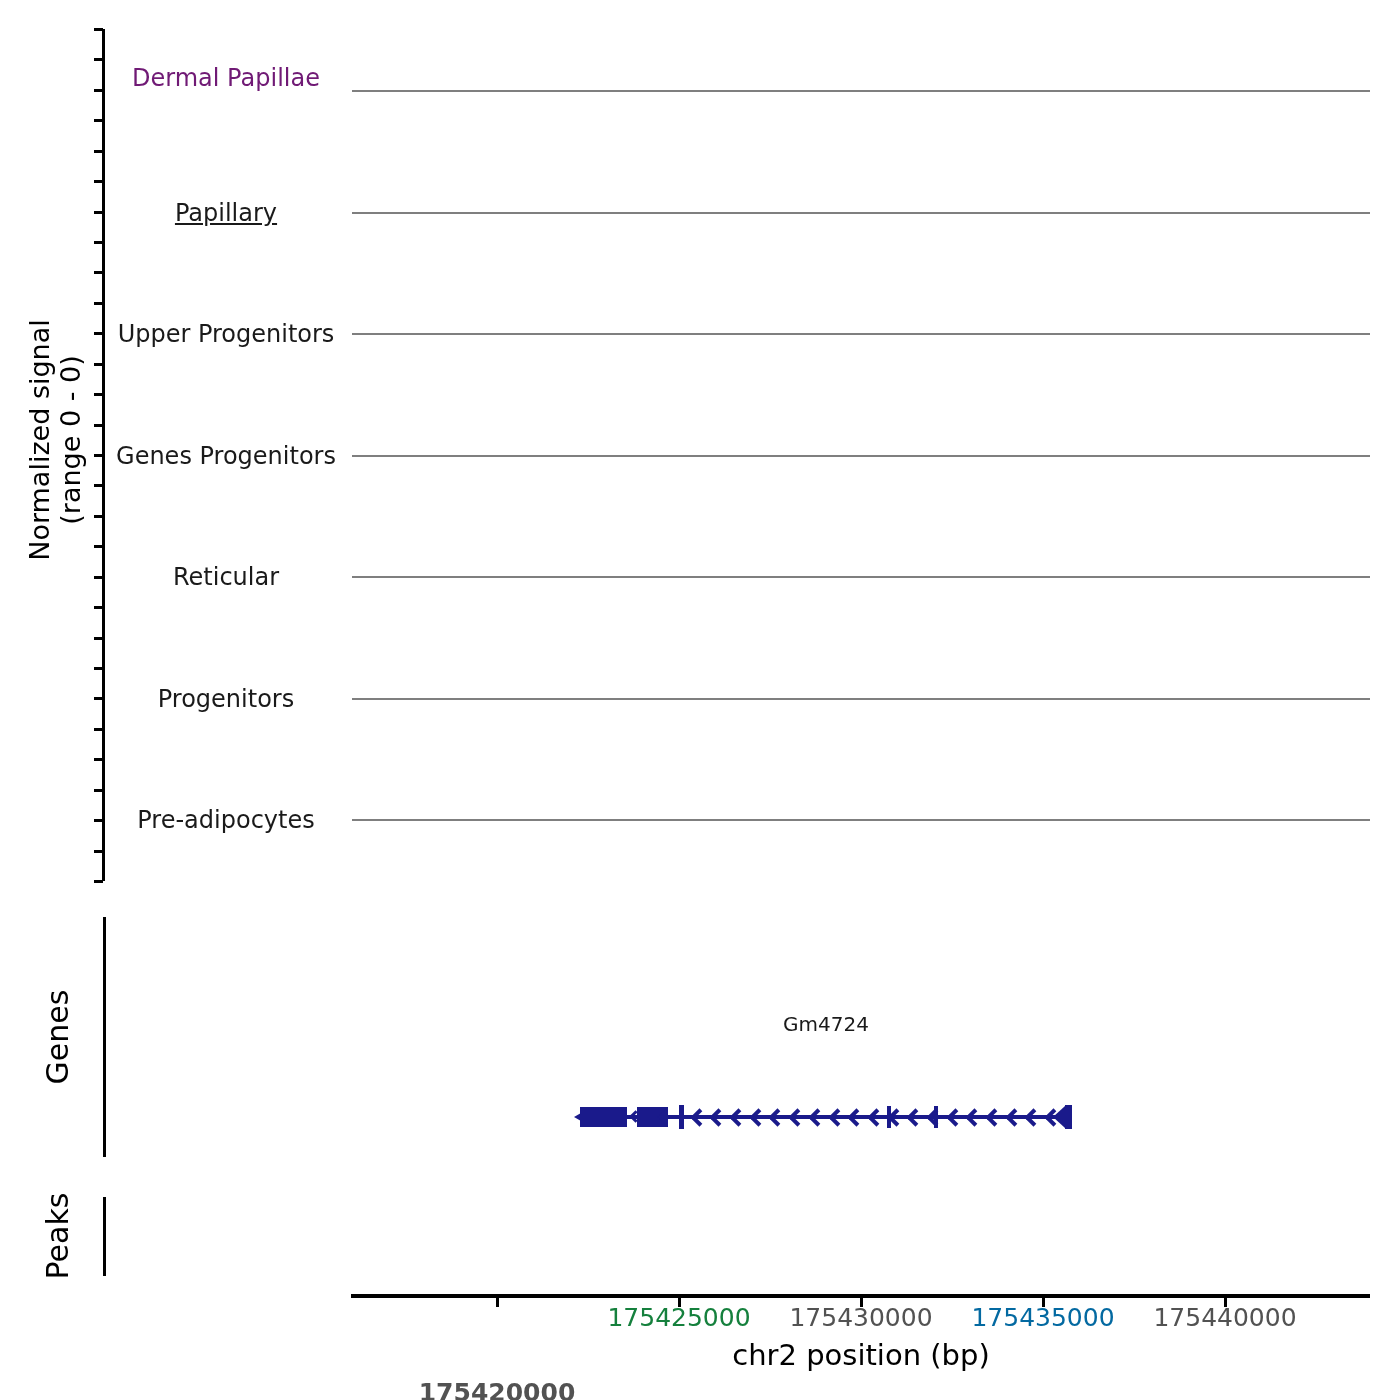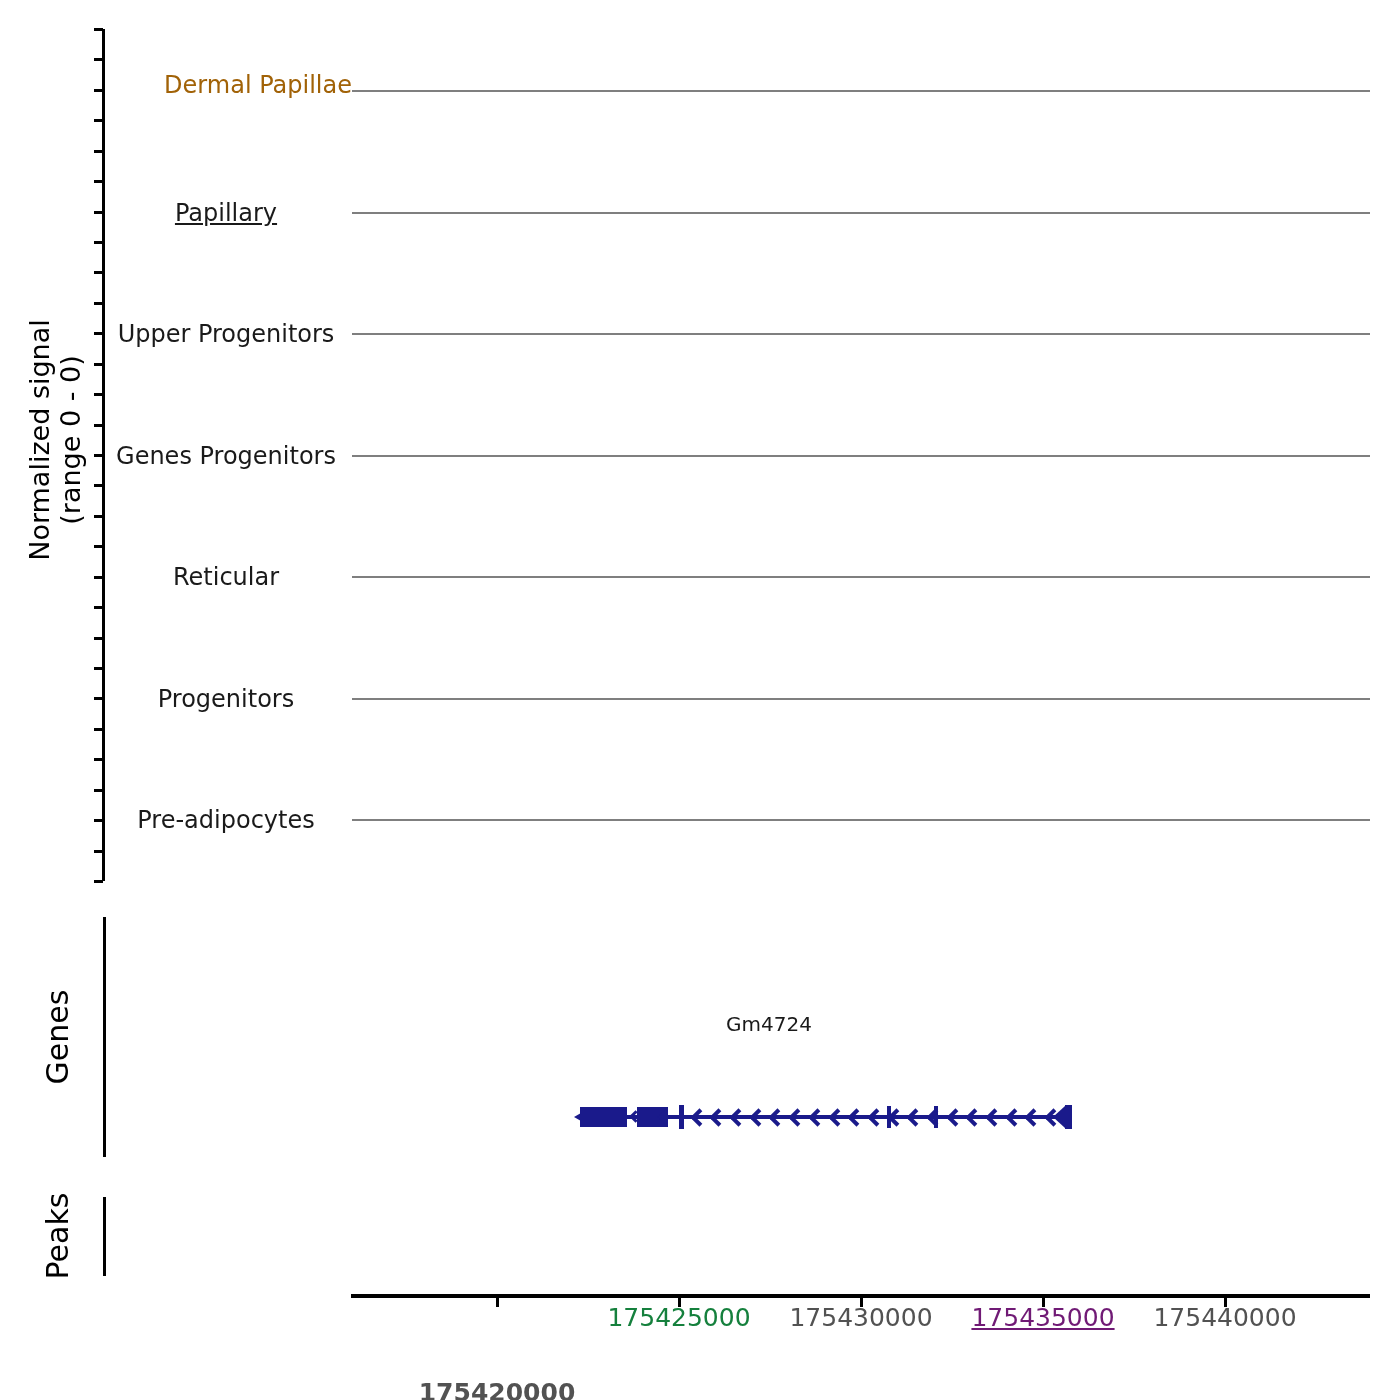--- a/index.html
+++ b/index.html
@@ -24,21 +24,21 @@
   .ylab{font-size:27px;line-height:31px;}
   .seclab{font-size:30px;}
   
   .gene-line{position:absolute;height:4px;}
   .gene-box{position:absolute;}
   .chv{position:absolute;width:9px;height:9px;border-left:4px solid #1a1a8b;border-bottom:4px solid #1a1a8b;transform:rotate(45deg);}
   .chv-sm{position:absolute;width:6px;height:6px;border-left:3px solid #1a1a8b;border-bottom:3px solid #1a1a8b;transform:rotate(45deg);}
   .tri{position:absolute;width:0;height:0;border-top:10px solid transparent;border-bottom:10px solid transparent;border-right:11px solid #1a1a8b;}
   .tri-end{position:absolute;width:0;height:0;border-top:11px solid transparent;border-bottom:11px solid transparent;border-right:12px solid #1a1a8b;}
   .tri-nub{position:absolute;width:0;height:0;border-top:4px solid transparent;border-bottom:4px solid transparent;border-right:7px solid #1a1a8b;}
-  .gene-name{position:absolute;font-size:20px;color:#1a1a1a;white-space:nowrap;}
+  .gene-name{position:absolute;font-size:20px;color:#1a1a1a;text-align:center;white-space:nowrap;}
   
   #xaxis-line{position:absolute;height:4px;background:#000000;}
   .xtick{position:absolute;width:3px;height:9px;background:#000000;}
   .xtick-label{position:absolute;width:240px;text-align:center;font-size:25px;color:#525252;white-space:nowrap;}
   #xaxis-title{position:absolute;width:600px;text-align:center;font-size:29px;color:#000000;white-space:nowrap;}
 </style>
 </head>
 <body>
 
 <div id="figure">
@@ -76,21 +76,21 @@
       <div class="htick" style="left: 94px; top: 728px;"></div>
       <div class="htick" style="left: 94px; top: 758px;"></div>
       <div class="htick" style="left: 94px; top: 789px;"></div>
       <div class="htick" style="left: 94px; top: 819px;"></div>
       <div class="htick" style="left: 94px; top: 850px;"></div>
       <div class="htick" style="left: 94px; top: 880px;"></div>
     </div>
 
   <div id="tracks">
       <div class="track-line" style="left: 352px; top: 90px; width: 1018px; background: rgb(127, 127, 127);"></div>
-      <div class="track-label" style="top: 69px; color: #a16207; text-align: right;">Dermal Papillae</div>
+      <div class="track-label" style="top: 62px; color: #701a75;">Dermal Papillae</div>
       <div class="track-line" style="left: 352px; top: 212px; width: 1018px; background: rgb(127, 127, 127);"></div>
       <div class="track-label" style="top: 197px; color: rgb(26, 26, 26); text-decoration: underline;">Papillary</div>
       <div class="track-line" style="left: 352px; top: 333px; width: 1018px; background: rgb(127, 127, 127);"></div>
       <div class="track-label" style="top: 318px; color: rgb(26, 26, 26);">Upper Progenitors</div>
       <div class="track-line" style="left: 352px; top: 455px; width: 1018px; background: rgb(127, 127, 127);"></div>
       <div class="track-label" style="top: 440px; color: rgb(26, 26, 26);">Genes Progenitors</div>
       <div class="track-line" style="left: 352px; top: 576px; width: 1018px; background: rgb(127, 127, 127);"></div>
       <div class="track-label" style="top: 561px; color: rgb(26, 26, 26);">Reticular</div>
       <div class="track-line" style="left: 352px; top: 698px; width: 1018px; background: rgb(127, 127, 127);"></div>
       <div class="track-label" style="top: 683px; color: rgb(26, 26, 26);">Progenitors</div>
@@ -139,18 +139,19 @@
 
   <div id="xaxis-line" style="left:351px;top:1294px;width:1019px;"></div>
   <div id="xticks">
       <div class="xtick" style="left: 496px; top: 1298px;"></div>
       <div class="xtick-label" style="left: 377px; top: 1378px; color: rgb(82, 82, 82); font-weight: bold;">175420000</div>
       <div class="xtick" style="left: 678px; top: 1298px;"></div>
       <div class="xtick-label" style="left: 559px; top: 1303px; color: #15803d;">175425000</div>
       <div class="xtick" style="left: 860px; top: 1298px;"></div>
       <div class="xtick-label" style="left: 741px; top: 1303px; color: rgb(82, 82, 82);">175430000</div>
       <div class="xtick" style="left: 1042px; top: 1298px;"></div>
-      <div class="xtick-label" style="left: 923px; top: 1303px; color: #701a75; text-decoration: underline;">175435000</div>
+      <div class="xtick-label" style="left: 923px; top: 1303px; color: #0369a1;">175435000</div>
       <div class="xtick" style="left: 1224px; top: 1298px;"></div>
       <div class="xtick-label" style="left: 1105px; top: 1303px; color: rgb(82, 82, 82);">175440000</div>
     </div>
+  <div id="xaxis-title" style="left:561px;top:1338px;">chr2 position (bp)</div>
 
 </div>
 
 </body></html>

